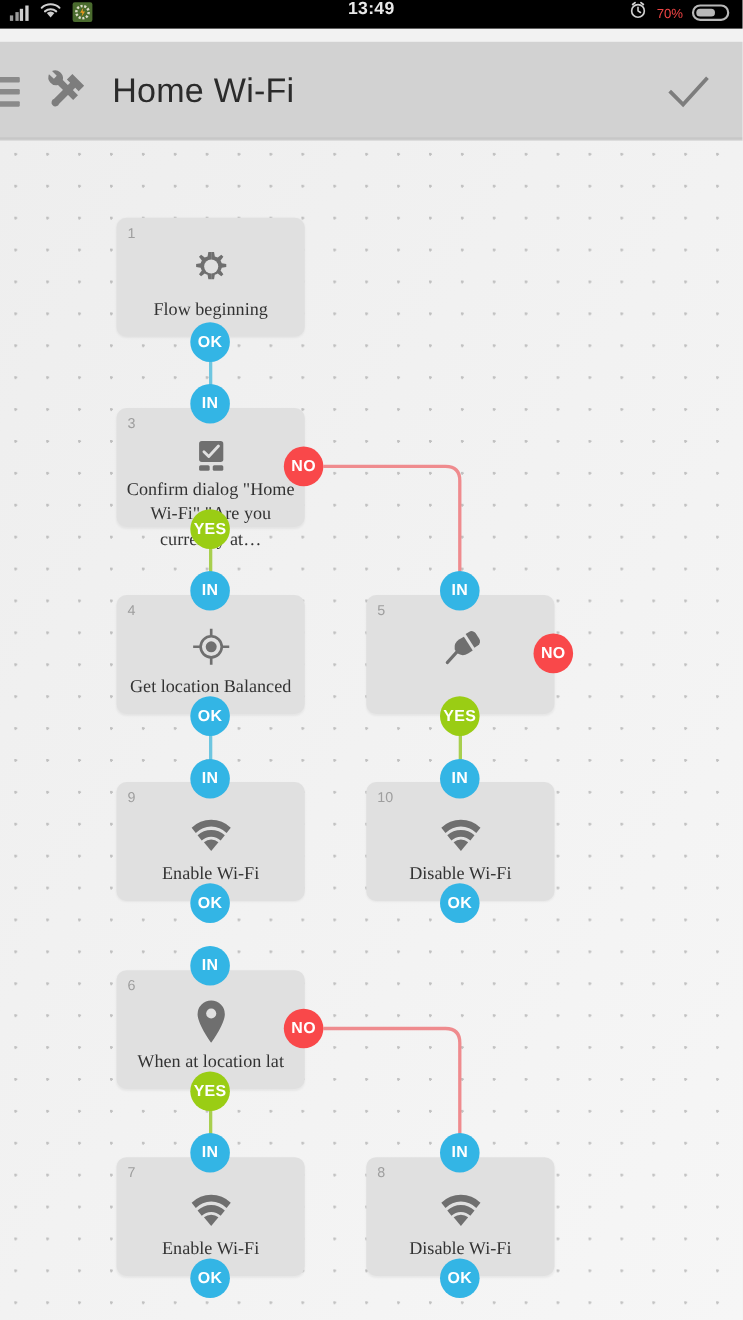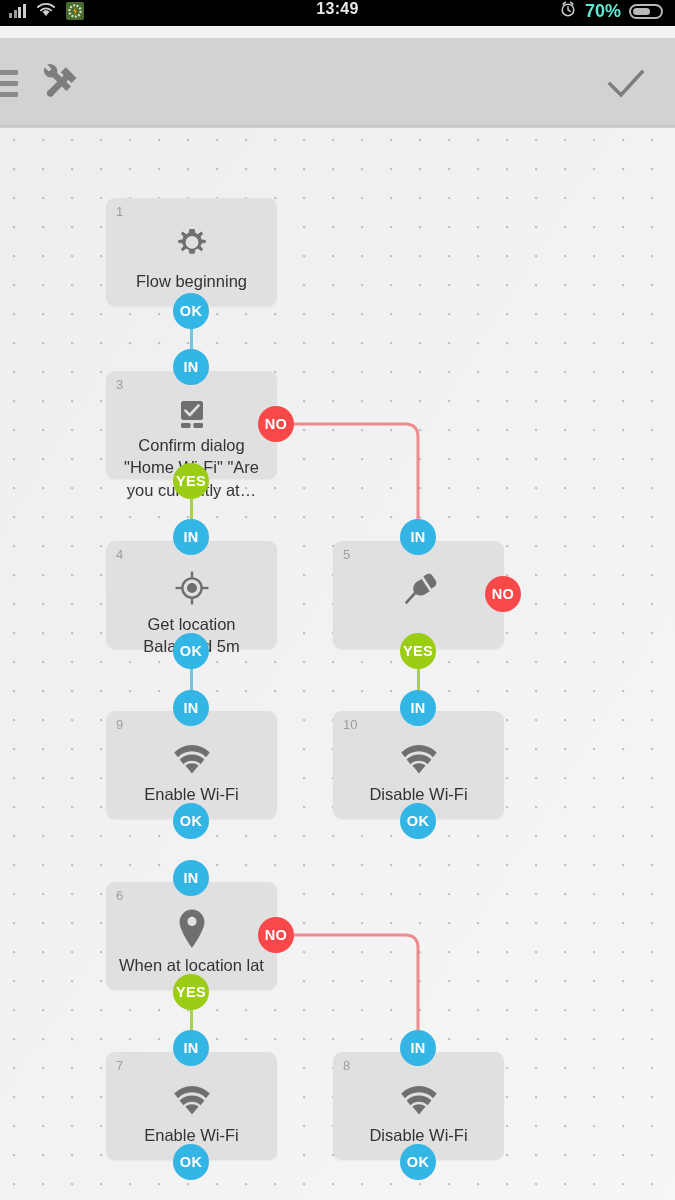--- a/index.html
+++ b/index.html
@@ -14,21 +14,21 @@
   
   #statusbar {
     position:absolute; left:0; top:0; width:675px; height:26px;
     background:#000; color:#d8d8d8;
     display:flex; align-items:flex-start;
   }
   .sb-left { display:flex; align-items:center; gap:9px; padding-left:9px; }
   .sb-right { display:flex; align-items:center; gap:8px; position:absolute; right:12px; }
   .sb-center { position:absolute; left:0; right:0; text-align:center;
                font-size:16px; font-weight:bold; color:#e8e8e8; letter-spacing:.3px; }
-  .sb-pct { font-size:18px; font-weight:bold; color:#5eead4; }
+  .sb-pct { font-size:12px; font-weight:normal; color:#ef4444; }
 
   .bars { display:flex; align-items:flex-end; gap:1.5px; height:15px; }
   .bars i { display:block; width:3px; background:#9a9a9a; }
   .bars i:nth-child(1){height:5px;} .bars i:nth-child(2){height:8px;}
   .bars i:nth-child(3){height:11px;background:#cfcfcf;} .bars i:nth-child(4){height:14px;background:#cfcfcf;}
 
   .appicon { width:18px;height:18px;border-radius:2px;background:#4a6b2e;
              display:flex;align-items:center;justify-content:center;}
 
   .batt { width:34px;height:15px;border:2px solid #b8b8b8;border-radius:8px;
@@ -71,21 +71,21 @@
     position:absolute; left:10px; top:6px;
     font-size:13px; color:#9e9e9e;
   }
   .node .nicon {
     position:absolute; left:0; right:0; top:26px;
     display:flex; align-items:center; justify-content:center;
     height:42px;
   }
   .node .nlabel {
     position:absolute; left:8px; right:8px; top:72px;
-    text-align:center; font-size:16.5px; color:#333; line-height:1.35;
+    text-align:center; font-size:16.5px; color:#333; line-height:1.35;font-family:Liberation Serif, serif;
   }
   .node.twoline .nlabel { top:63px; }
 
   .badge {
     position:absolute; width:36px; height:36px; border-radius:50%;
     display:flex; align-items:center; justify-content:center;
     color:#fff; font-size:14.5px; font-weight:bold; letter-spacing:.3px;
     z-index:6;
   }
   .badge.blue  { background:#33b5e5; }
@@ -150,20 +150,21 @@
 
   <span class="tools">
     <svg width="48" height="48" viewBox="0 0 48 48">
       <g fill="#7d7d7d">
         <path d="M12.5 8.5 a7.2 7.2 0 0 0 8.2 9.8 L34.5 32 l4.4 -4.4 L25.1 13.8 A7.2 7.2 0 0 0 15.3 5.6 l4.3 4.3 -2.6 2.6 -4.5 -4z"></path>
         <path d="M35.8 8.2 l-5 5 3 3 -14.6 14.6 a3.6 3.6 0 1 0 4.6 4.6 L38.4 20.8 l3.1 3.1 5 -5 z" transform="translate(-2,0)"></path>
       </g>
     </svg>
   </span>
 
+  <span class="title">Home Wi-Fi</span>
 
   <span class="check">
     <svg width="46" height="46" viewBox="0 0 46 46">
       <path d="M7 24 L18 35 L39 12" stroke="#7d7d7d" stroke-width="3.4" fill="none" stroke-linecap="square"></path>
     </svg>
   </span>
 </div>
 
 <div id="canvas">
 

